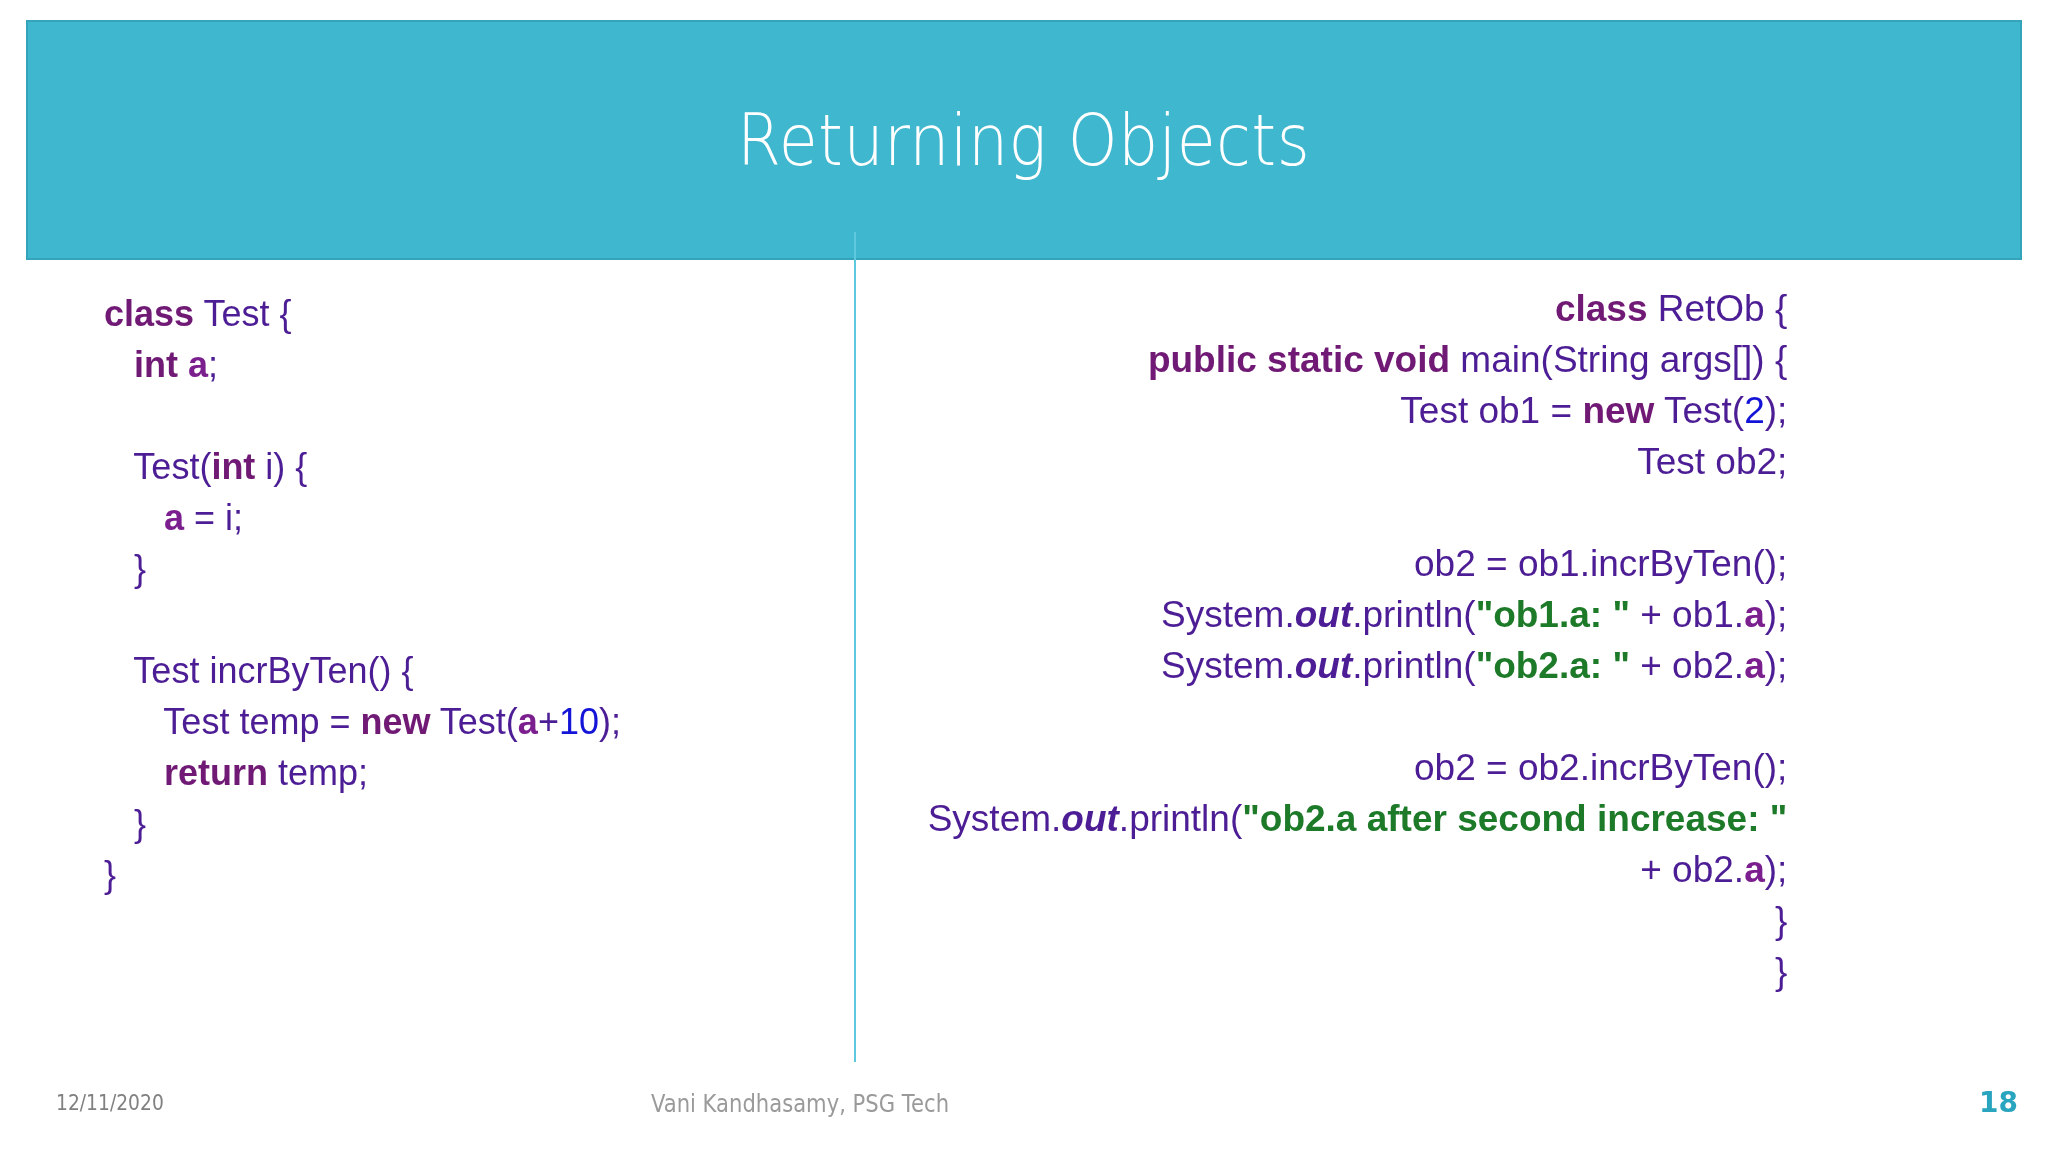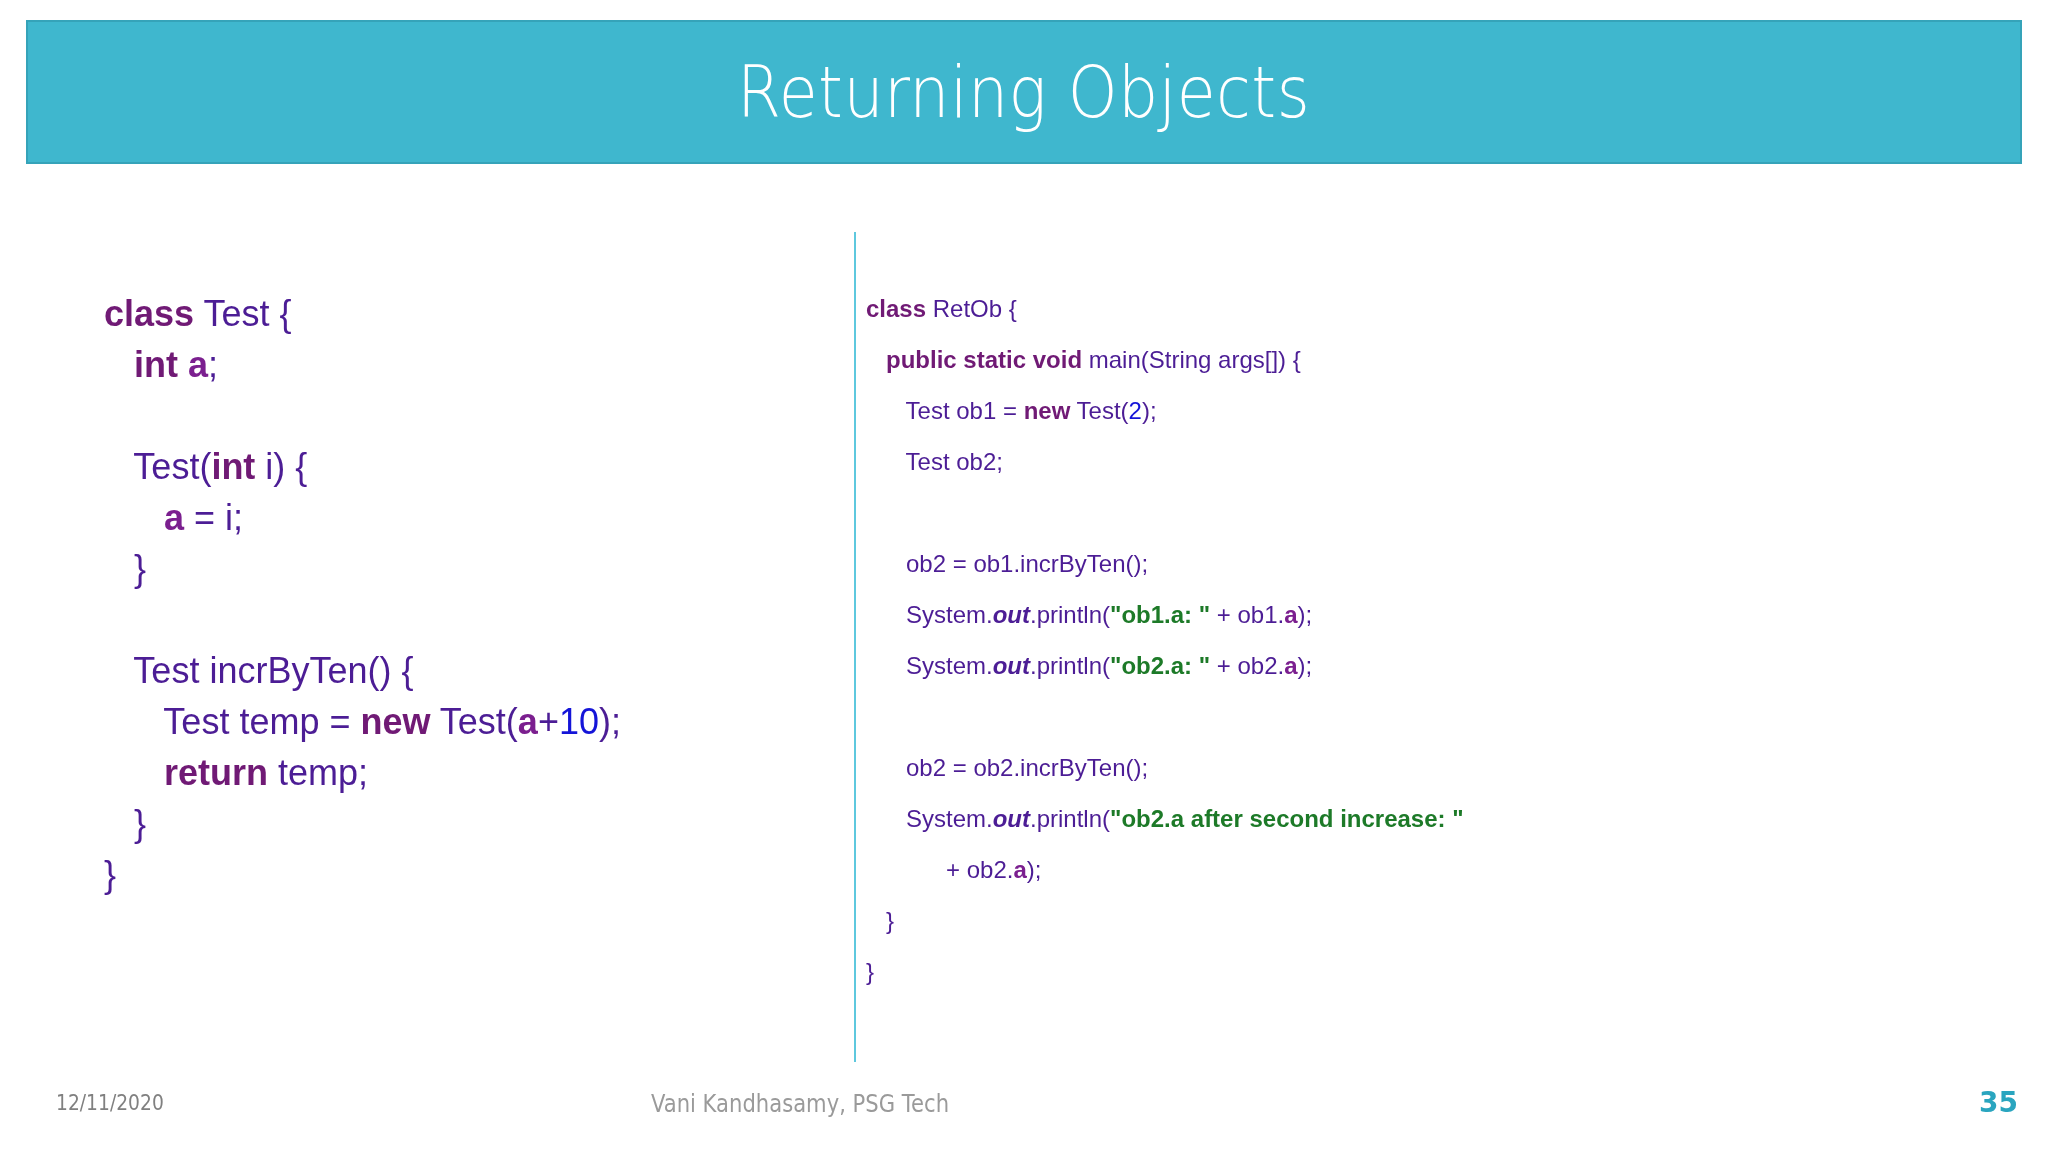--- a/index.html
+++ b/index.html
@@ -14,21 +14,21 @@
     overflow: hidden;
     font-family: "Liberation Sans", sans-serif;
   }
 
   
   #title-banner {
     position: absolute;
     left: 26px;
     top: 20px;
     width: 1996px;
-    height: 144px;
+    height: 240px;
     background: #3fb7ce;
     border: 2px solid #35a3b9;
     box-sizing: border-box;
     display: flex;
     align-items: center;
     justify-content: center;
   }
   #title-text {
     color: #ffffff;
     font-family: "DejaVu Sans", sans-serif;
@@ -60,22 +60,23 @@
   }
   #code-left {
     left: 104px;
     top: 288px;
     font-size: 36px;
     line-height: 51px;
   }
   #code-right {
     left: 866px;
     top: 283px;
-    font-size: 24px;
+    font-size: 37px;
     line-height: 51px;
+    text-align: right;
   }
   .code-line {
     white-space: pre;
     min-height: 51px;
   }
 
   
   .kw      { color: #701a75; font-weight: bold; }
   .var     { color: #7b1f8f; font-weight: bold; }
   .num     { color: #1414d8; }
@@ -126,13 +127,13 @@
 </div>
 
 <div id="column-divider"></div>
 
 <div id="code-left" class="code-block"><div class="code-line"><span class="kw">class</span><span class="plain"> Test {</span></div><div class="code-line"><span class="plain">   </span><span class="kw">int</span><span class="plain"> </span><span class="var">a</span><span class="plain">;</span></div><div class="code-line"><span class="plain"> </span></div><div class="code-line"><span class="plain">   Test(</span><span class="kw">int</span><span class="plain"> i) {</span></div><div class="code-line"><span class="plain">      </span><span class="var">a</span><span class="plain"> = i;</span></div><div class="code-line"><span class="plain">   }</span></div><div class="code-line"><span class="plain"> </span></div><div class="code-line"><span class="plain">   Test incrByTen() {</span></div><div class="code-line"><span class="plain">      Test temp = </span><span class="kw">new</span><span class="plain"> Test(</span><span class="var">a</span><span class="plain">+</span><span class="num">10</span><span class="plain">);</span></div><div class="code-line"><span class="plain">      </span><span class="kw">return</span><span class="plain"> temp;</span></div><div class="code-line"><span class="plain">   }</span></div><div class="code-line"><span class="plain">}</span></div></div>
 
 <div id="code-right" class="code-block"><div class="code-line"><span class="kw">class</span><span class="plain"> RetOb {</span></div><div class="code-line"><span class="plain">   </span><span class="kw">public static void</span><span class="plain"> main(String args[]) {</span></div><div class="code-line"><span class="plain">      Test ob1 = </span><span class="kw">new</span><span class="plain"> Test(</span><span class="num">2</span><span class="plain">);</span></div><div class="code-line"><span class="plain">      Test ob2;</span></div><div class="code-line"><span class="plain"> </span></div><div class="code-line"><span class="plain">      ob2 = ob1.incrByTen();</span></div><div class="code-line"><span class="plain">      System.</span><span class="field">out</span><span class="plain">.println(</span><span class="str">"ob1.a: "</span><span class="plain"> + ob1.</span><span class="var">a</span><span class="plain">);</span></div><div class="code-line"><span class="plain">      System.</span><span class="field">out</span><span class="plain">.println(</span><span class="str">"ob2.a: "</span><span class="plain"> + ob2.</span><span class="var">a</span><span class="plain">);</span></div><div class="code-line"><span class="plain"> </span></div><div class="code-line"><span class="plain">      ob2 = ob2.incrByTen();</span></div><div class="code-line"><span class="plain">      System.</span><span class="field">out</span><span class="plain">.println(</span><span class="str">"ob2.a after second increase: "</span></div><div class="code-line"><span class="plain">            + ob2.</span><span class="var">a</span><span class="plain">);</span></div><div class="code-line"><span class="plain">   }</span></div><div class="code-line"><span class="plain">}</span></div></div>
 
 <div id="footer-date">12/11/2020</div>
 <div id="footer-credit">Vani Kandhasamy, PSG Tech</div>
-<div id="page-number">35</div>
+<div id="page-number">18</div>
 
 </body></html>

